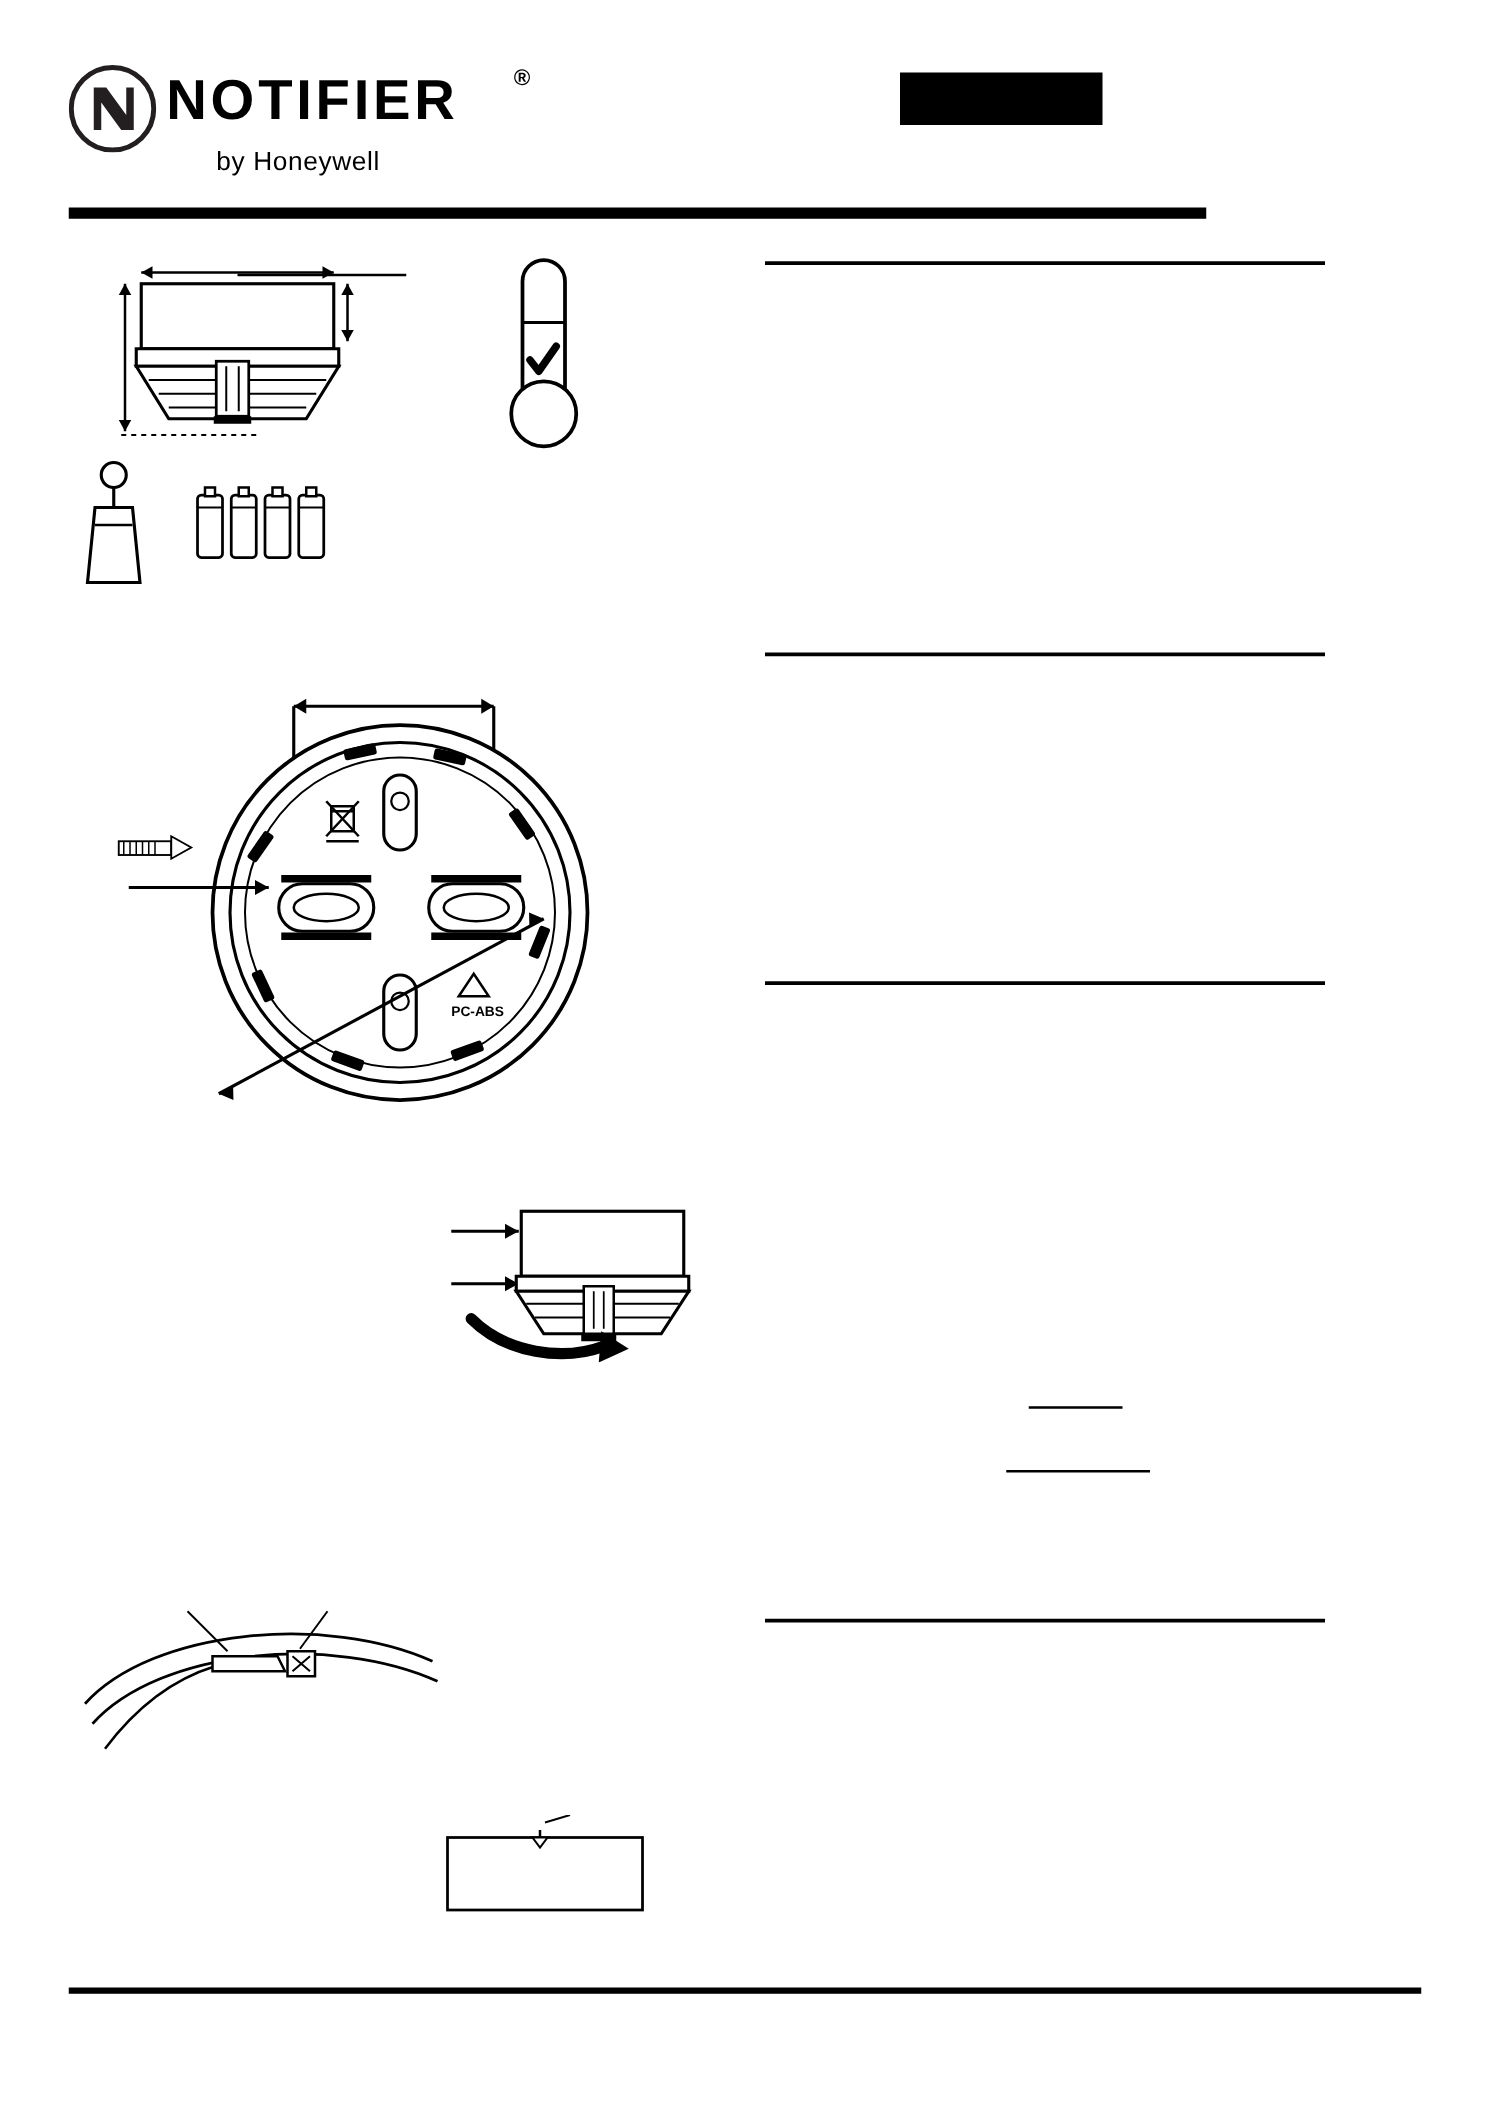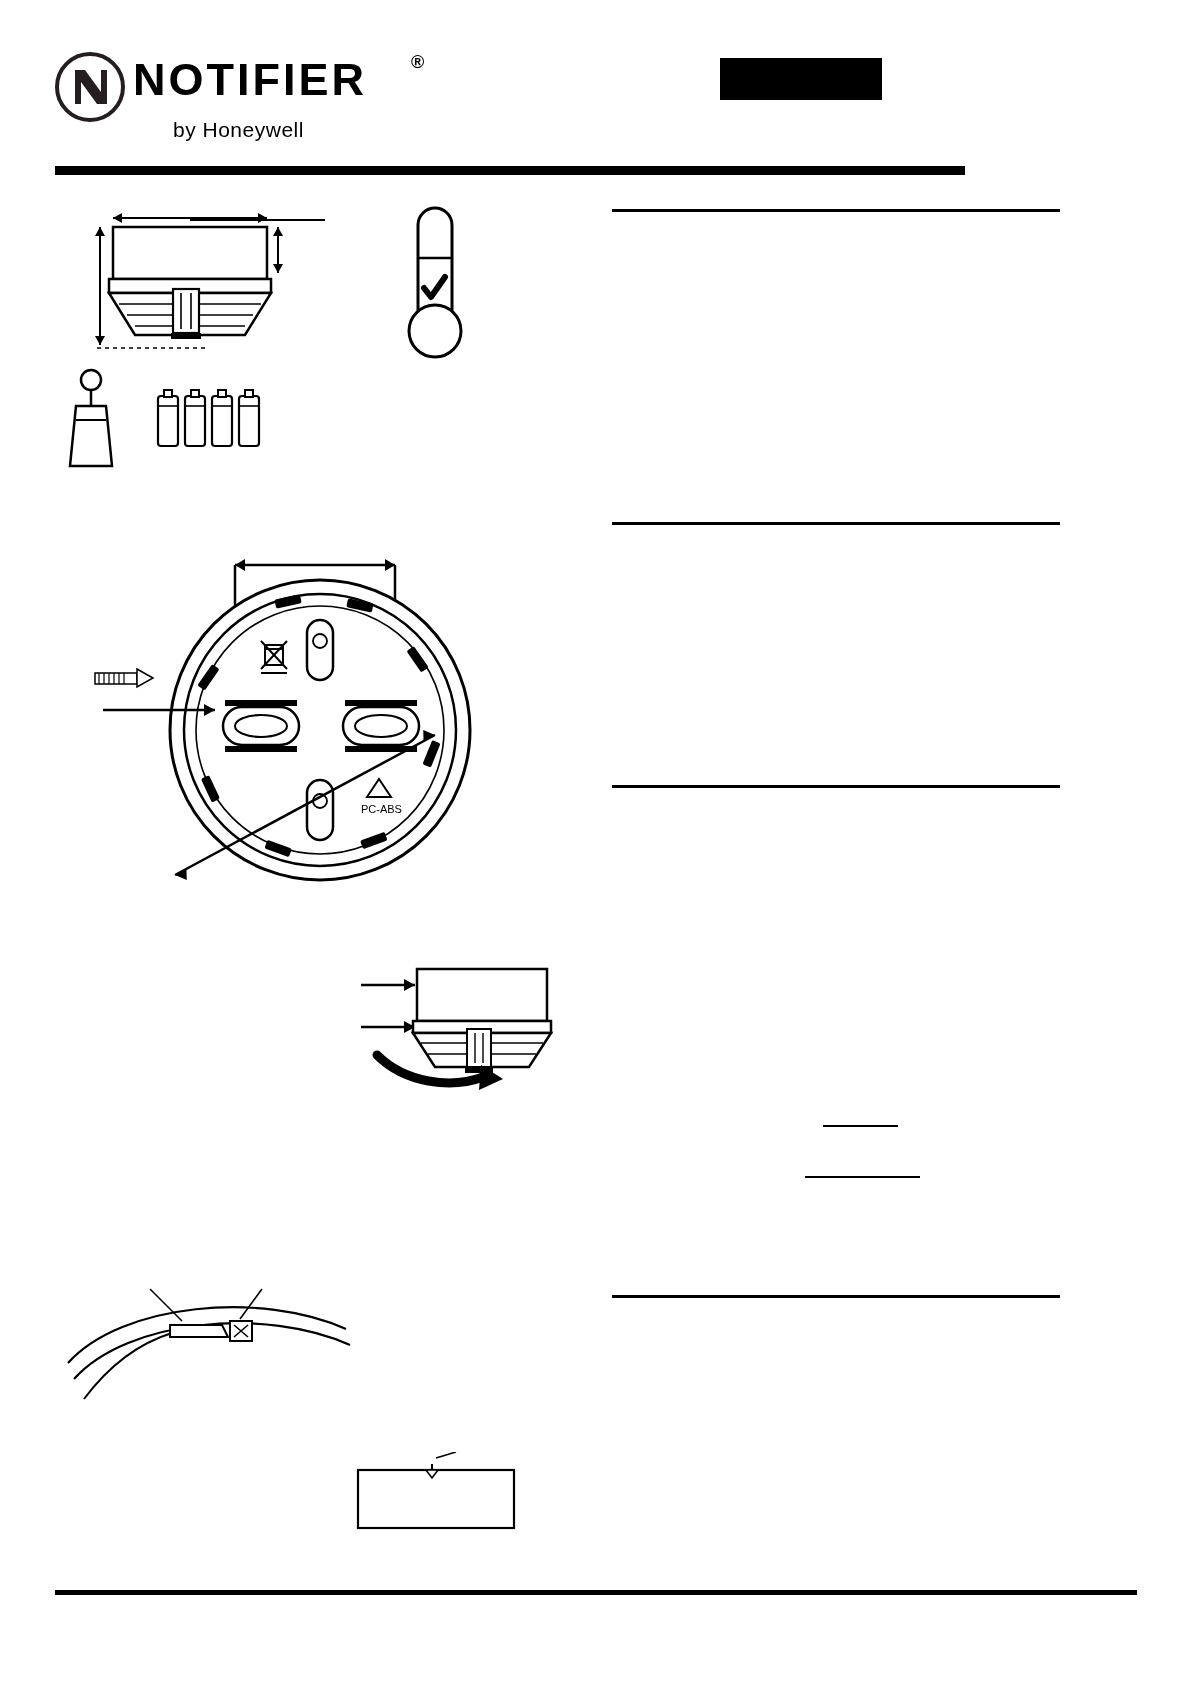--- a/index.html
+++ b/index.html
@@ -229,21 +229,21 @@
     </g>
     <g stroke="#000" stroke-width="1.6">
       <line x1="100" y1="38" x2="120" y2="38"></line>
       <line x1="127" y1="38" x2="147" y2="38"></line>
       <line x1="154" y1="38" x2="174" y2="38"></line>
       <line x1="181" y1="38" x2="201" y2="38"></line>
     </g>
   </svg>
 </div>
 
-<div class="art" style="left:75px; top:545px;">
+<div class="art" style="left:75px; top:545px;font-weight:bold;">
   <svg width="450" height="380" viewBox="0 0 450 380">
 
     <g stroke="#000" stroke-width="2.5" fill="none">
       <line x1="160" y1="20" x2="320" y2="20"></line>
       <path d="M160 20 l10 -6 v12 z" fill="#000" stroke="none"></path>
       <path d="M320 20 l-10 -6 v12 z" fill="#000" stroke="none"></path>
       <line x1="160" y1="20" x2="160" y2="150"></line>
       <line x1="320" y1="20" x2="320" y2="150"></line>
     </g>
 

